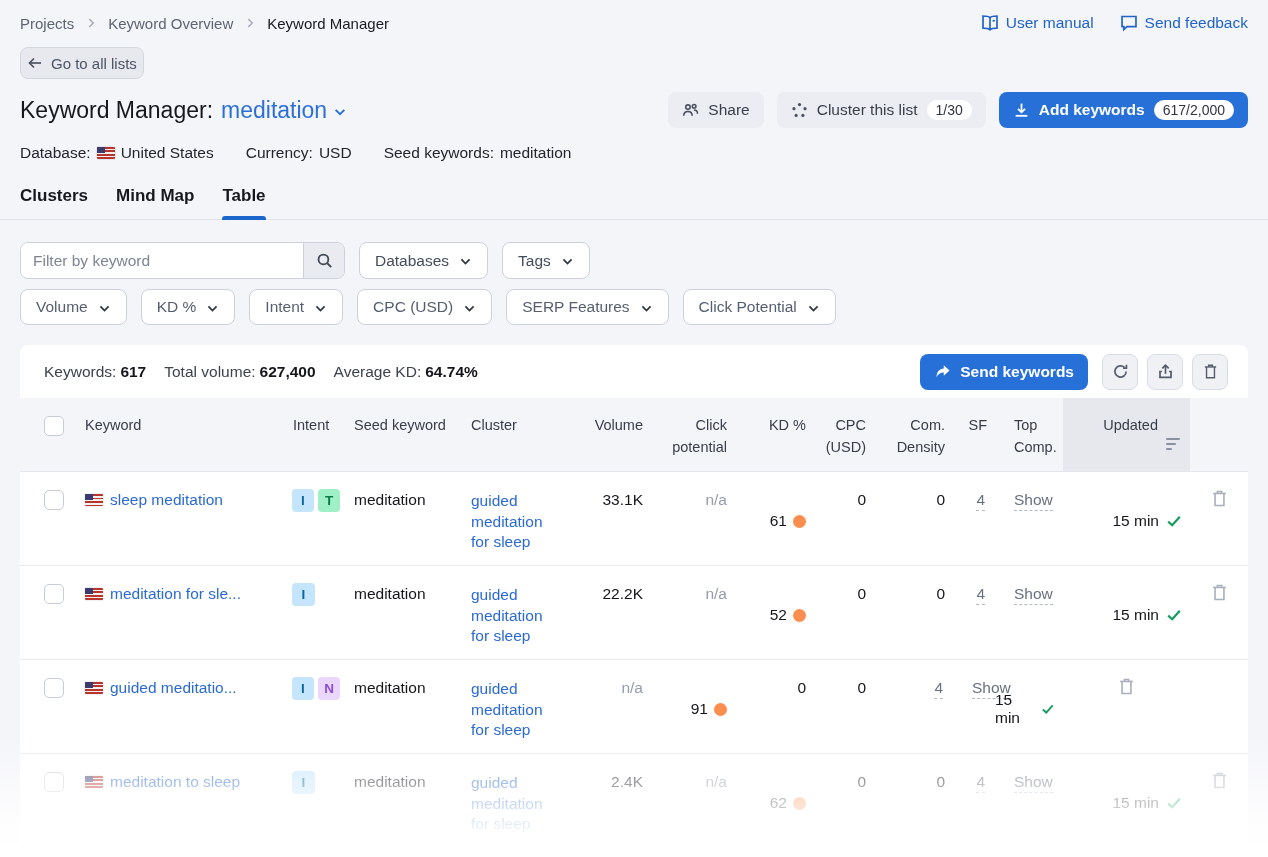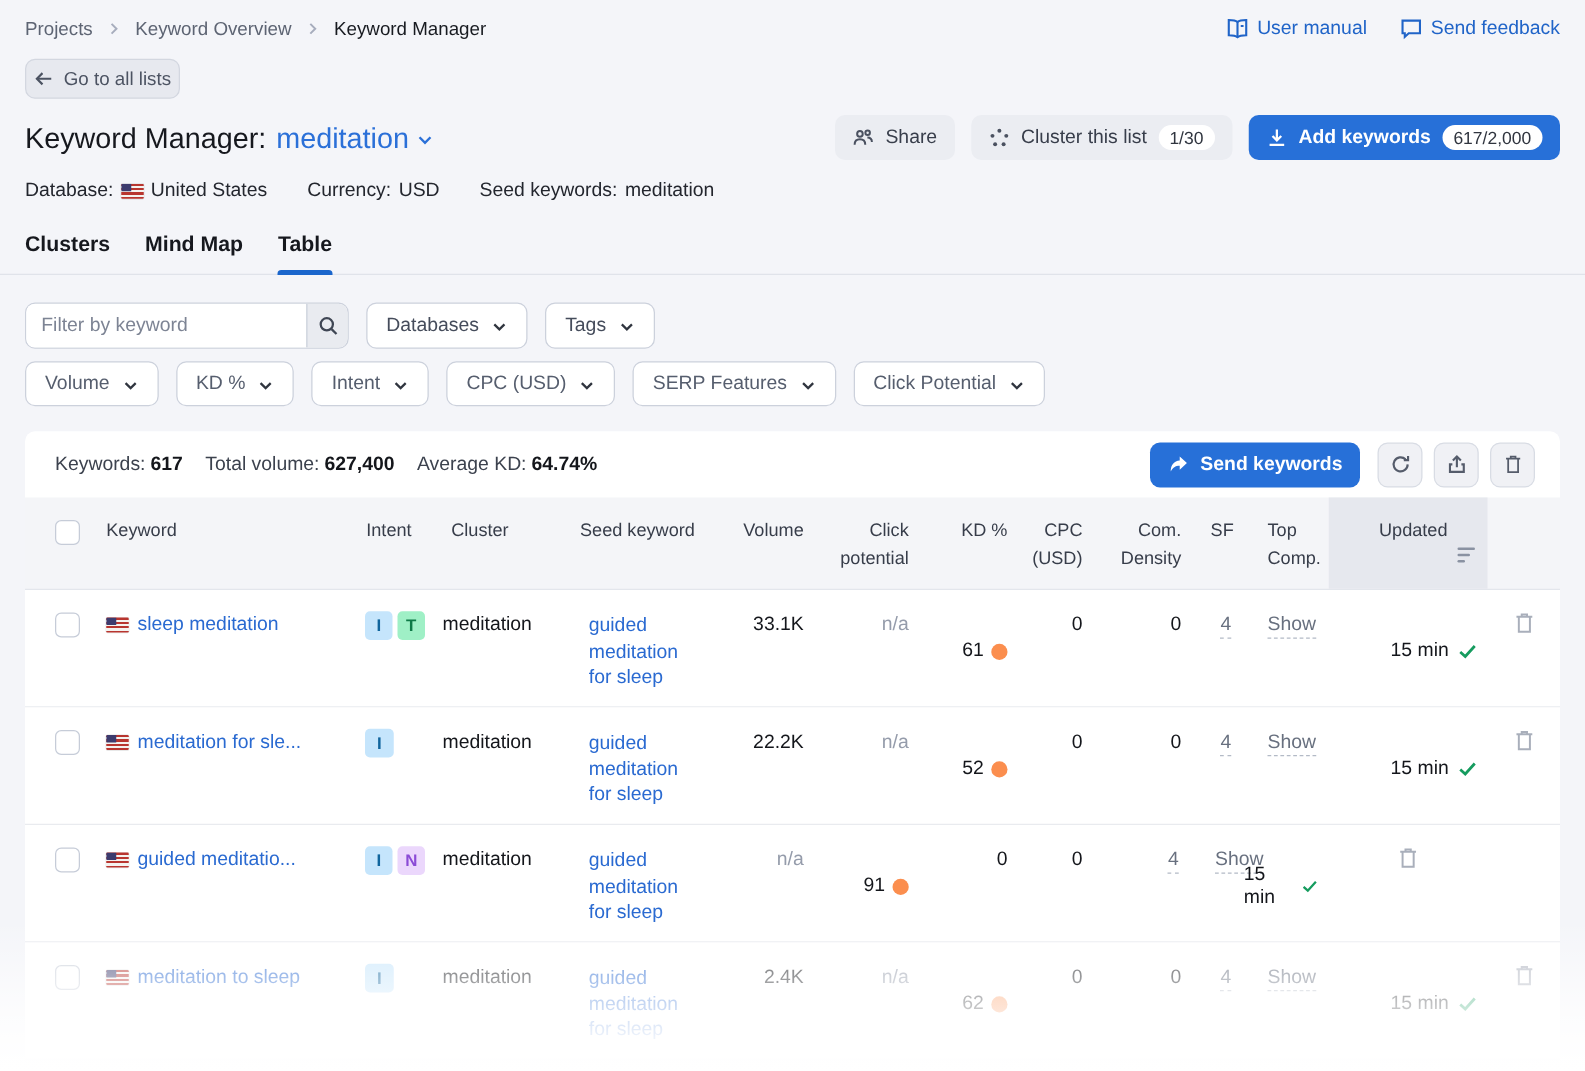--- a/index.html
+++ b/index.html
@@ -46,21 +46,21 @@
     background:repeating-linear-gradient(180deg,#b8352f 0 1.75px,#f4f2ef 1.75px 3.5px); box-shadow:0 0 0 0.5px rgba(0,0,0,.12); }
   .us-flag::before { content:""; position:absolute; left:0; top:0; width:8px; height:6px; background:#3c3b6e; }
 
   
   .tabs { display:flex; gap:28px; margin:24px 0 0 0; padding:0 20px; border-bottom:1px solid #e0e3ea; }
   .tab { position:relative; font-size:17px; font-weight:700; color:#16181e; padding-bottom:13px; cursor:pointer; }
   .tab.active::after { content:""; position:absolute; left:0; right:0; bottom:-1px; height:4px; background:#1b66cc; border-radius:3px 3px 0 0; }
 
   
   .filter-row1 { display:flex; align-items:center; gap:14px; margin:22px 20px 0 20px; }
-  .search-group { display:flex; width:259px; height:37px; border:1px solid #ccd1dc; border-radius:8px; background:#fff; overflow:hidden; }
+  .search-group { display:flex; width:325px; height:37px; border:1px solid #ccd1dc; border-radius:8px; background:#fff; overflow:hidden; }
   .search-group input { flex:1; border:none; outline:none; padding:0 12px; font-size:15.5px; font-family:inherit; color:#23262e; }
   .search-group input::placeholder { color:#7d8494; }
   .search-btn { width:41px; background:#e9ebf0; border:none; border-left:1px solid #ccd1dc; display:flex; align-items:center; justify-content:center; cursor:pointer; }
   .search-btn svg { width:17px; height:17px; color:#3f4654; }
   .drop { display:inline-flex; align-items:center; gap:10px; height:37px; padding:0 15px; background:#fff;
     border:1px solid #ccd1dc; border-radius:8px; font-size:15.5px; color:#454c5b; font-family:inherit; cursor:pointer; }
   .drop svg { width:13px; height:13px; color:#30353f; margin-top:2px; }
   .filter-row2 { display:flex; align-items:center; gap:14px; margin:10px 20px 0 20px; }
   .filter-row2 .drop { height:36px; color:#565e6e; }
 
@@ -335,22 +335,22 @@
               <path d="M3.8 4.2 V15.6 H12.2 V4.2"></path>
             </svg>
         </button>
       </div>
     </div>
 
     <div class="thead grid">
       <div class="th h-check"><span class="checkbox"></span></div>
       <div class="th h-keyword">Keyword</div>
       <div class="th h-intent">Intent</div>
+      <div class="th h-seed">Seed keyword</div>
       <div class="th h-cluster">Cluster</div>
-      <div class="th h-seed">Seed keyword</div>
       <div class="th col-r">Volume</div>
       <div class="th col-r">Click potential</div>
       <div class="th col-r">KD %</div>
       <div class="th col-r">CPC (USD)</div>
       <div class="th col-r">Com. Density</div>
       <div class="th h-sf">SF</div>
       <div class="th h-top">Top Comp.</div>
       <div class="th h-updated">
         <span>Updated</span>
         <span class="sort-icon">

